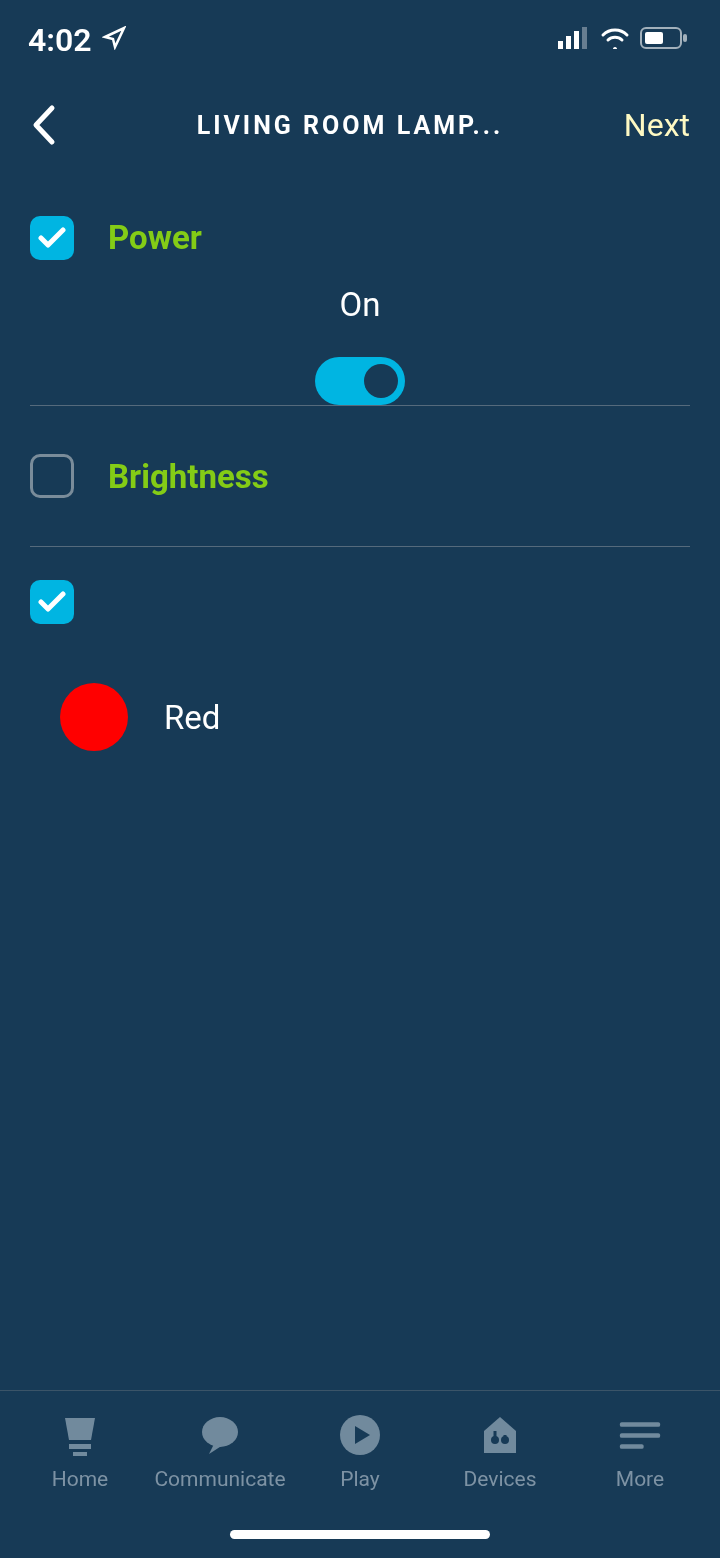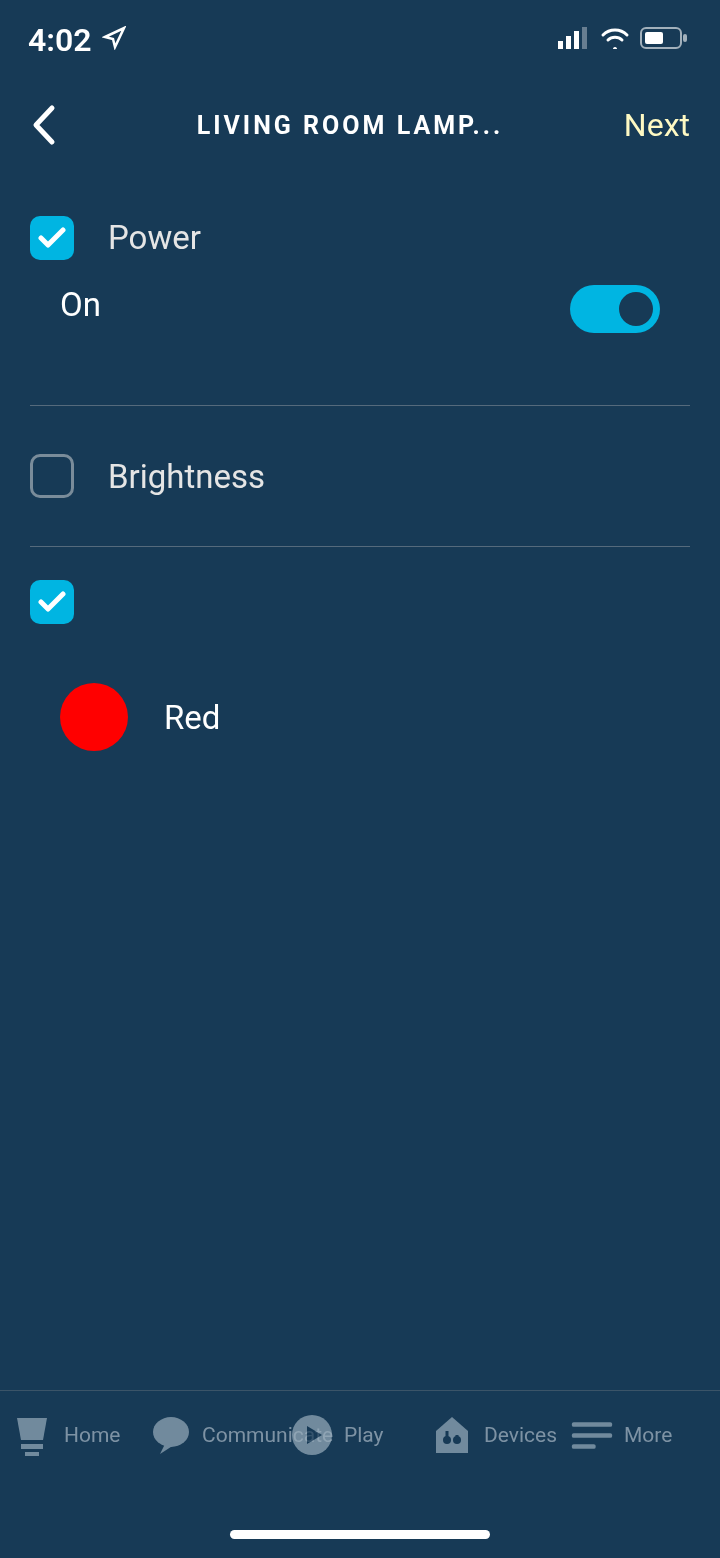--- a/index.html
+++ b/index.html
@@ -97,33 +97,35 @@
       flex-shrink: 0;
     }
     .checkbox.checked {
       background: #00b5e2;
     }
     .checkbox.unchecked {
       border: 3px solid #7a8c9a;
     }
     .row-label {
       font-size: 33px;
-      font-weight: 400;
-      color: #e5e5e5;
+      font-weight: 700;
+      color: #84cc16;
     }
     .sub-label {
       font-size: 33px;
       font-weight: 400;
       color: #ffffff;
     }
     .toggle-row {
       display: flex;
+      align-items: center;
       justify-content: space-between;
       padding: 0 60px 0 60px;
       min-height: 120px;
+      flex-direction: column;
     }
     .toggle {
       width: 90px;
       height: 48px;
       background: #00b5e2;
       border-radius: 24px;
       position: relative;
     }
     .toggle-knob {
       width: 34px;
@@ -156,20 +158,21 @@
     .bottom-nav {
       height: 140px;
       border-top: 1px solid #3b5468;
       display: flex;
       align-items: flex-start;
       justify-content: space-around;
       padding: 22px 10px 0 10px;
     }
     .nav-item {
       display: flex;
+      flex-direction: column;
       align-items: center;
       gap: 10px;
       width: 140px;
       opacity: 0.7;
     }
     .nav-icon {
       width: 44px;
       height: 44px;
       display: flex;
       align-items: center;

